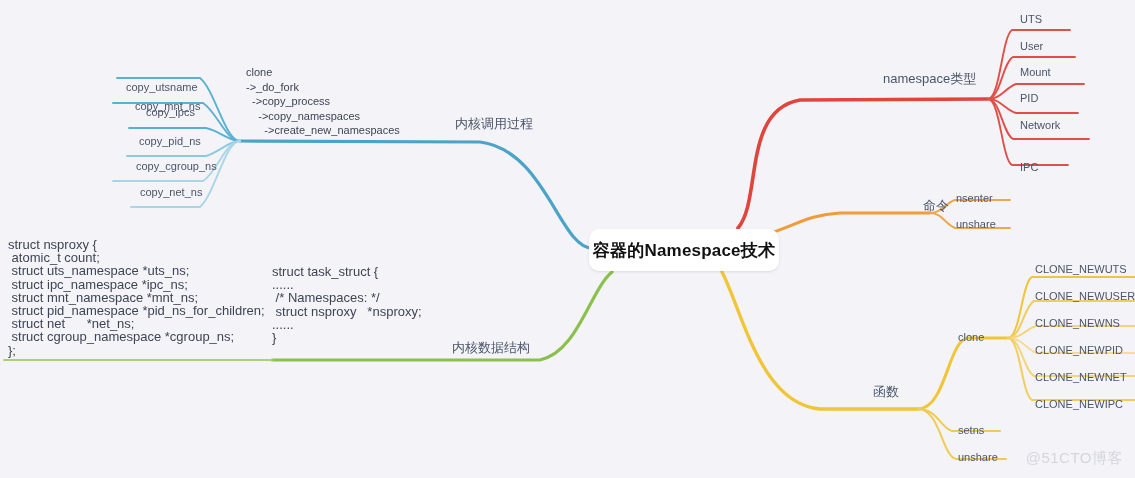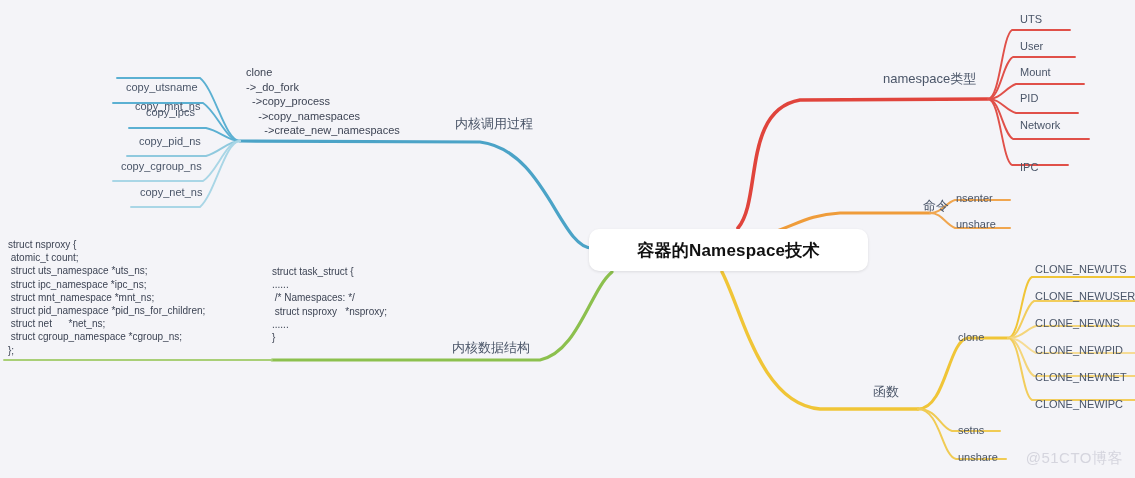--- a/index.html
+++ b/index.html
@@ -26,21 +26,21 @@
     box-shadow:0 1px 3px rgba(0,0,0,0.10);
     display:flex;align-items:center;justify-content:center;
     color:#111111;
     font-size:17px;
     font-weight:bold;
     letter-spacing:.2px;
   }
   .code{
     position:absolute;
     color:#3d4454;
-    font-size:10px;
+    font-size:13px;
     line-height:13.2px;
     white-space:pre;
   }
   .callchain{
     position:absolute;
     color:#3d4454;
     font-size:11px;
     line-height:14.5px;
     white-space:pre;
   }
@@ -104,37 +104,37 @@
       <path d="M1008,338 C1020,338 1022,282 1032,277 L1135,277" fill="none" stroke="#f0c537" stroke-width="2" stroke-linecap="round"></path>
       <path d="M1008,338 C1021,338 1024,306 1034,301 L1135,301" fill="none" stroke="#f2cd5c" stroke-width="2" stroke-linecap="round"></path>
       <path d="M1008,338 C1022,338 1026,329 1036,326 L1135,326" fill="none" stroke="#f4d madeup" stroke-width="0"></path>
       <path d="M1008,338 C1022,338 1026,329 1036,326 L1135,326" fill="none" stroke="#f4d57a" stroke-width="2" stroke-linecap="round"></path>
       <path d="M1008,338 C1022,338 1026,349 1036,353 L1135,353" fill="none" stroke="#f6dc95" stroke-width="2" stroke-linecap="round"></path>
       <path d="M1008,338 C1021,338 1024,371 1034,376 L1135,376" fill="none" stroke="#f4d57a" stroke-width="2" stroke-linecap="round"></path>
       <path d="M1008,338 C1020,338 1022,395 1032,400 L1135,400" fill="none" stroke="#f2cd5c" stroke-width="2" stroke-linecap="round"></path>
     </g>
   </svg>
 
-  <div class="center-node" style="left:589px;top:229px;width:279px;height:42px;">
+  <div class="center-node" style="left:589px;top:229px;width:190px;height:42px;">
     <span>容器的Namespace技术</span>
   </div>
 
   <div class="lbl lbl-cn" style="left:455px;top:117px;">内核调用过程</div>
 
   <div class="callchain" style="left:246px;top:65px;">clone
 -&gt;_do_fork
   -&gt;copy_process
     -&gt;copy_namespaces
       -&gt;create_new_namespaces</div>
 
   <div class="lbl" style="left:135px;top:56px;margin-top:44px;">copy_mnt_ns</div>
   <div class="lbl" style="left:126px;top:81px;">copy_utsname</div>
   <div class="lbl" style="left:146px;top:106px;">copy_ipcs</div>
   <div class="lbl" style="left:139px;top:135px;">copy_pid_ns</div>
-  <div class="lbl" style="left:121px;top:160px;">copy_cgroup_ns</div>
+  <div class="lbl" style="left:136px;top:160px;">copy_cgroup_ns</div>
   <div class="lbl" style="left:140px;top:186px;">copy_net_ns</div>
 
   <div class="lbl lbl-cn" style="left:452px;top:341px;">内核数据结构</div>
 
   <div class="code" style="left:8px;top:238px;">struct nsproxy {
  atomic_t count;
  struct uts_namespace *uts_ns;
  struct ipc_namespace *ipc_ns;
  struct mnt_namespace *mnt_ns;
  struct pid_namespace *pid_ns_for_children;

